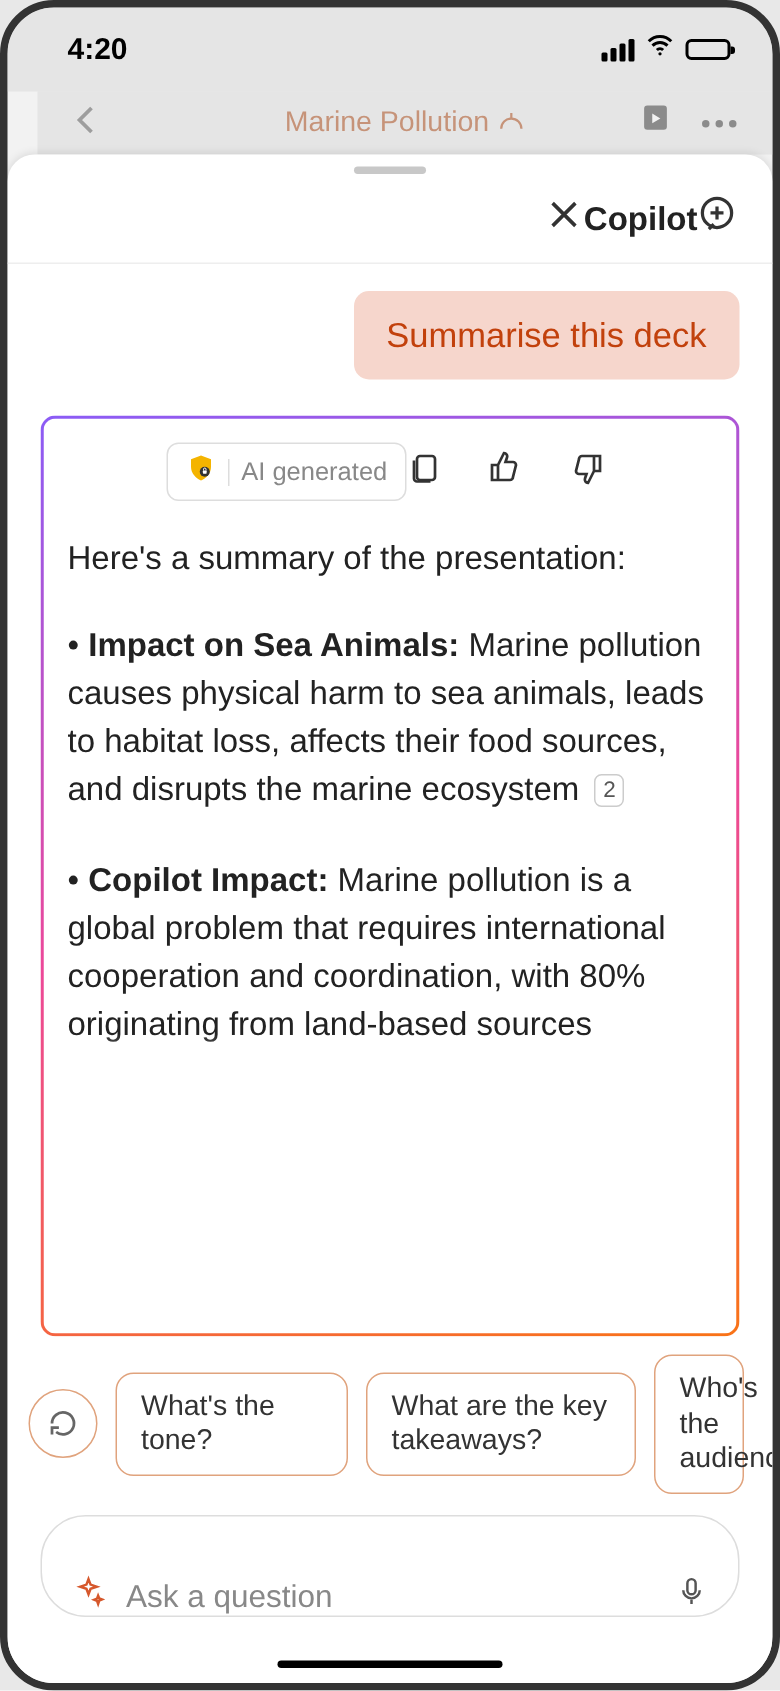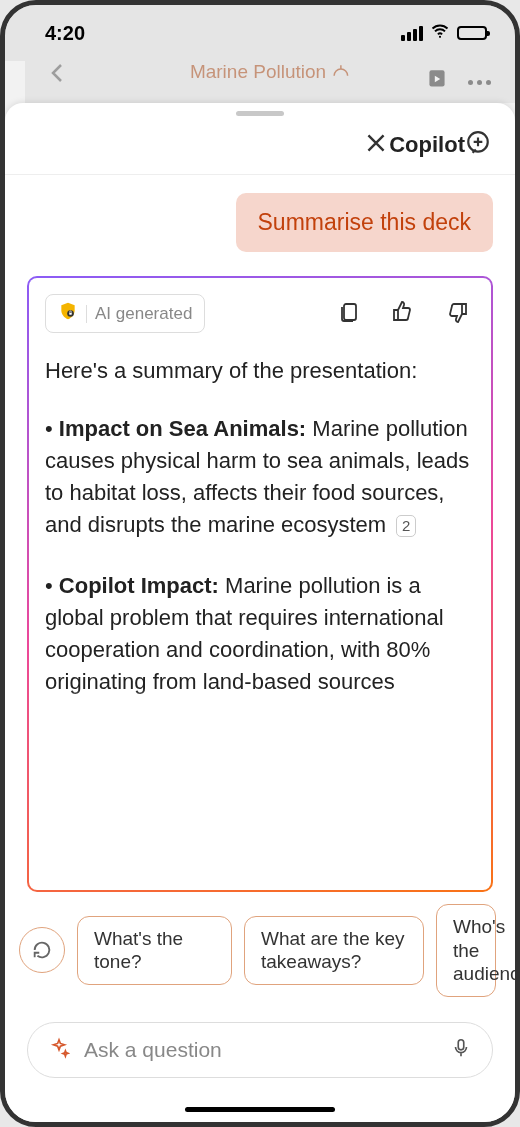--- a/index.html
+++ b/index.html
@@ -45,20 +45,21 @@
     .sb1 { height:6px; } .sb2 { height:9px; } .sb3 { height:12px; } .sb4 { height:15px; }
     .wifi-icon svg { width:20px; height:20px; }
     .battery-icon { width:30px; height:14px; border:2px solid #000; border-radius:4px; position:relative; }
     .battery-icon::after { content:""; position:absolute; right:-5px; top:3px; width:3px; height:5px; background:#000; border-radius:0 2px 2px 0;}
     .battery-fill { width:100%; height:100%; background:#000; border-radius:2px; }
     
     .app-header-bg {
       height: 42px;
       background: rgba(220,220,220,0.6);
       display:flex;
+      align-items:center;
       justify-content: space-between;
       padding: 0 24px;
       position:relative;
       margin-left:20px;
     }
     .app-title-dimmed {
       position:absolute;
       left:50%;
       transform:translateX(-50%);
       color:#a84410;
@@ -129,21 +130,21 @@
         linear-gradient(#fff,#fff) padding-box,
         linear-gradient(165deg,#8b5cf6,#ec4899,#f97316) border-box;
       flex:1;
       overflow:hidden;
       display:flex;
       flex-direction:column;
     }
     .ai-card-header {
       display:flex;
       align-items:center;
-      justify-content:space-between;
+      justify-content:center;
       margin-bottom:22px;
     }
     .ai-badge {
       display:inline-flex;
       align-items:center;
       gap:8px;
       border:1px solid #ddd;
       border-radius:8px;
       padding:6px 12px;
       font-size:17px;
@@ -207,26 +208,26 @@
       font-size:19px;
       color:#333;
       line-height:1.25;
       flex:none;
     }
     .sc1{width:155px;}
     .sc2{width:180px;}
     .sc3{width:60px;}
     
     .input-bar {
-      margin:11px 22px 44px;
+      margin:0 22px 44px;
       border:1.5px solid #ddd;
       border-radius:30px;
-      height:56px;
-      display:flex;
-      align-items:center;
+      height:68px;
+      display:flex;
+      align-items:flex-end;
       padding:0 20px;
       gap:14px;
     }
     .sparkle-icon svg{width:22px;height:22px;}
     .input-placeholder { flex:1; color:#888; font-size:21px;}
     .mic-icon svg{width:22px;height:22px;}
     
     .home-indicator {
       position:absolute;
       bottom:10px;

